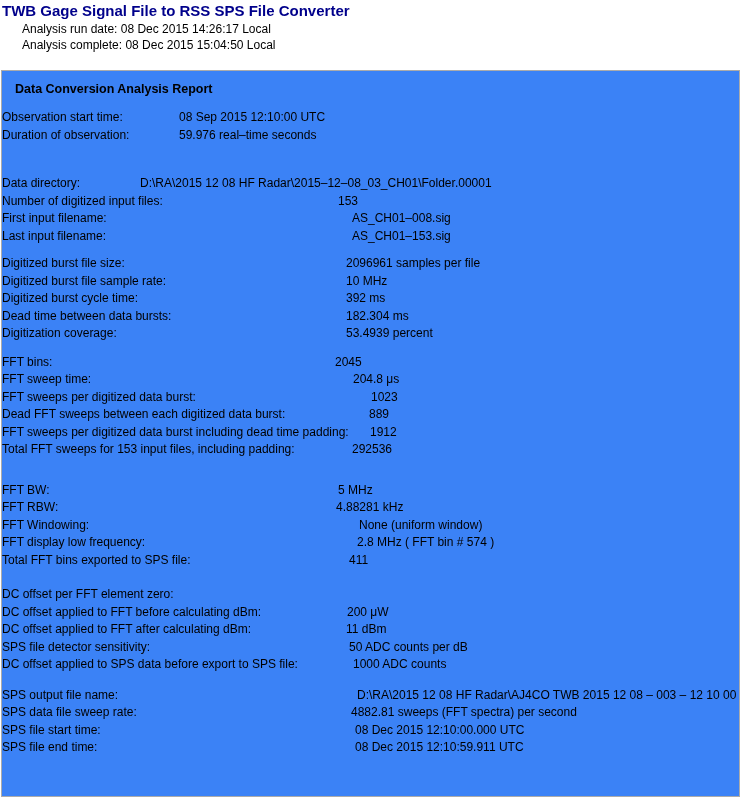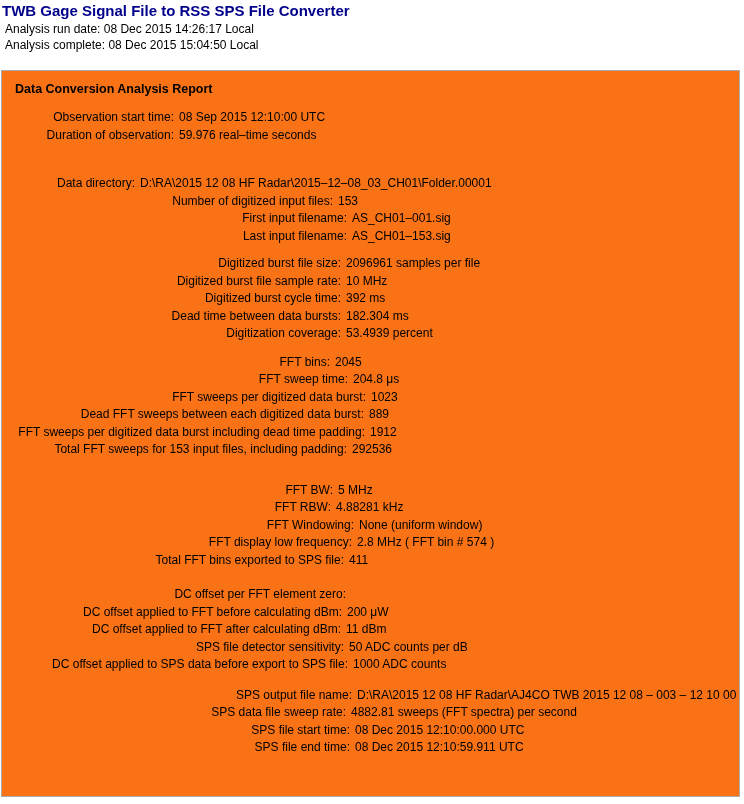--- a/index.html
+++ b/index.html
@@ -5,40 +5,40 @@
   html,body { margin:0; padding:0; background:#ffffff; }
   body {
     width:744px; height:804px; position:relative; overflow:hidden;
     font-family:"Liberation Sans", sans-serif; font-size:12px; color:#000;
   }
   .hdr { position:absolute; left:0; top:0; width:658px; }
   .page-title {
     color:#00008B; font-weight:bold; font-size:15px;
     padding:2px 0 1px 2px; line-height:18px; white-space:pre;
   }
-  .meta-line { padding-left:5px; line-height:16.3px; white-space:pre; }
+  .meta-line { padding-left:22px; line-height:16.3px; white-space:pre; }
 
   .report-box {
     position:absolute; left:1px; top:70px; width:737px; height:725px;
-    border:1px solid #ABABAB; background:#f97316; overflow:hidden;
+    border:1px solid #ABABAB; background:#3b82f6; overflow:hidden;
   }
   .report-heading {
     font-weight:bold; font-size:12.5px; margin:11px 0 0 13px; line-height:15px;
     white-space:pre;
   }
   .grp { margin:0; }
   .g1 { margin-top:12px; }
   .g2 { margin-top:31px; }
   .g3 { margin-top:10px; }
   .g4 { margin-top:11px; }
   .g5 { margin-top:23px; }
   .g6 { margin-top:17px; }
   .g7 { margin-top:13px; }
   .row { display:flex; line-height:17.5px; white-space:pre; }
-  .lbl { display:block; flex:0 0 auto; text-align:right; }
+  .lbl { display:block; flex:0 0 auto; }
   .val { display:block; padding-left:5px; }
 </style>
 </head>
 <body>
 
 <div class="hdr">
   <div class="page-title">TWB Gage Signal File to RSS SPS File Converter</div>
   <div class="meta-line">Analysis run date: 08 Dec 2015 14:26:17 Local</div>
   <div class="meta-line">Analysis complete: 08 Dec 2015 15:04:50 Local</div>
 </div>
@@ -61,21 +61,21 @@
     <div class="row">
       <span class="lbl" style="width:133px">Data directory:</span>
       <span class="val">D:\RA\2015 12 08 HF Radar\2015–12–08_03_CH01\Folder.00001</span>
     </div>
     <div class="row">
       <span class="lbl" style="width:331px">Number of digitized input files:</span>
       <span class="val">153</span>
     </div>
     <div class="row">
       <span class="lbl" style="width:345px">First input filename:</span>
-      <span class="val">AS_CH01–001.sig</span>
+      <span class="val">AS_CH01–008.sig</span>
     </div>
     <div class="row">
       <span class="lbl" style="width:345px">Last input filename:</span>
       <span class="val">AS_CH01–153.sig</span>
     </div>
   </div>
 
   <div class="grp g3">
     <div class="row">
       <span class="lbl" style="width:339px">Digitized burst file size:</span>

